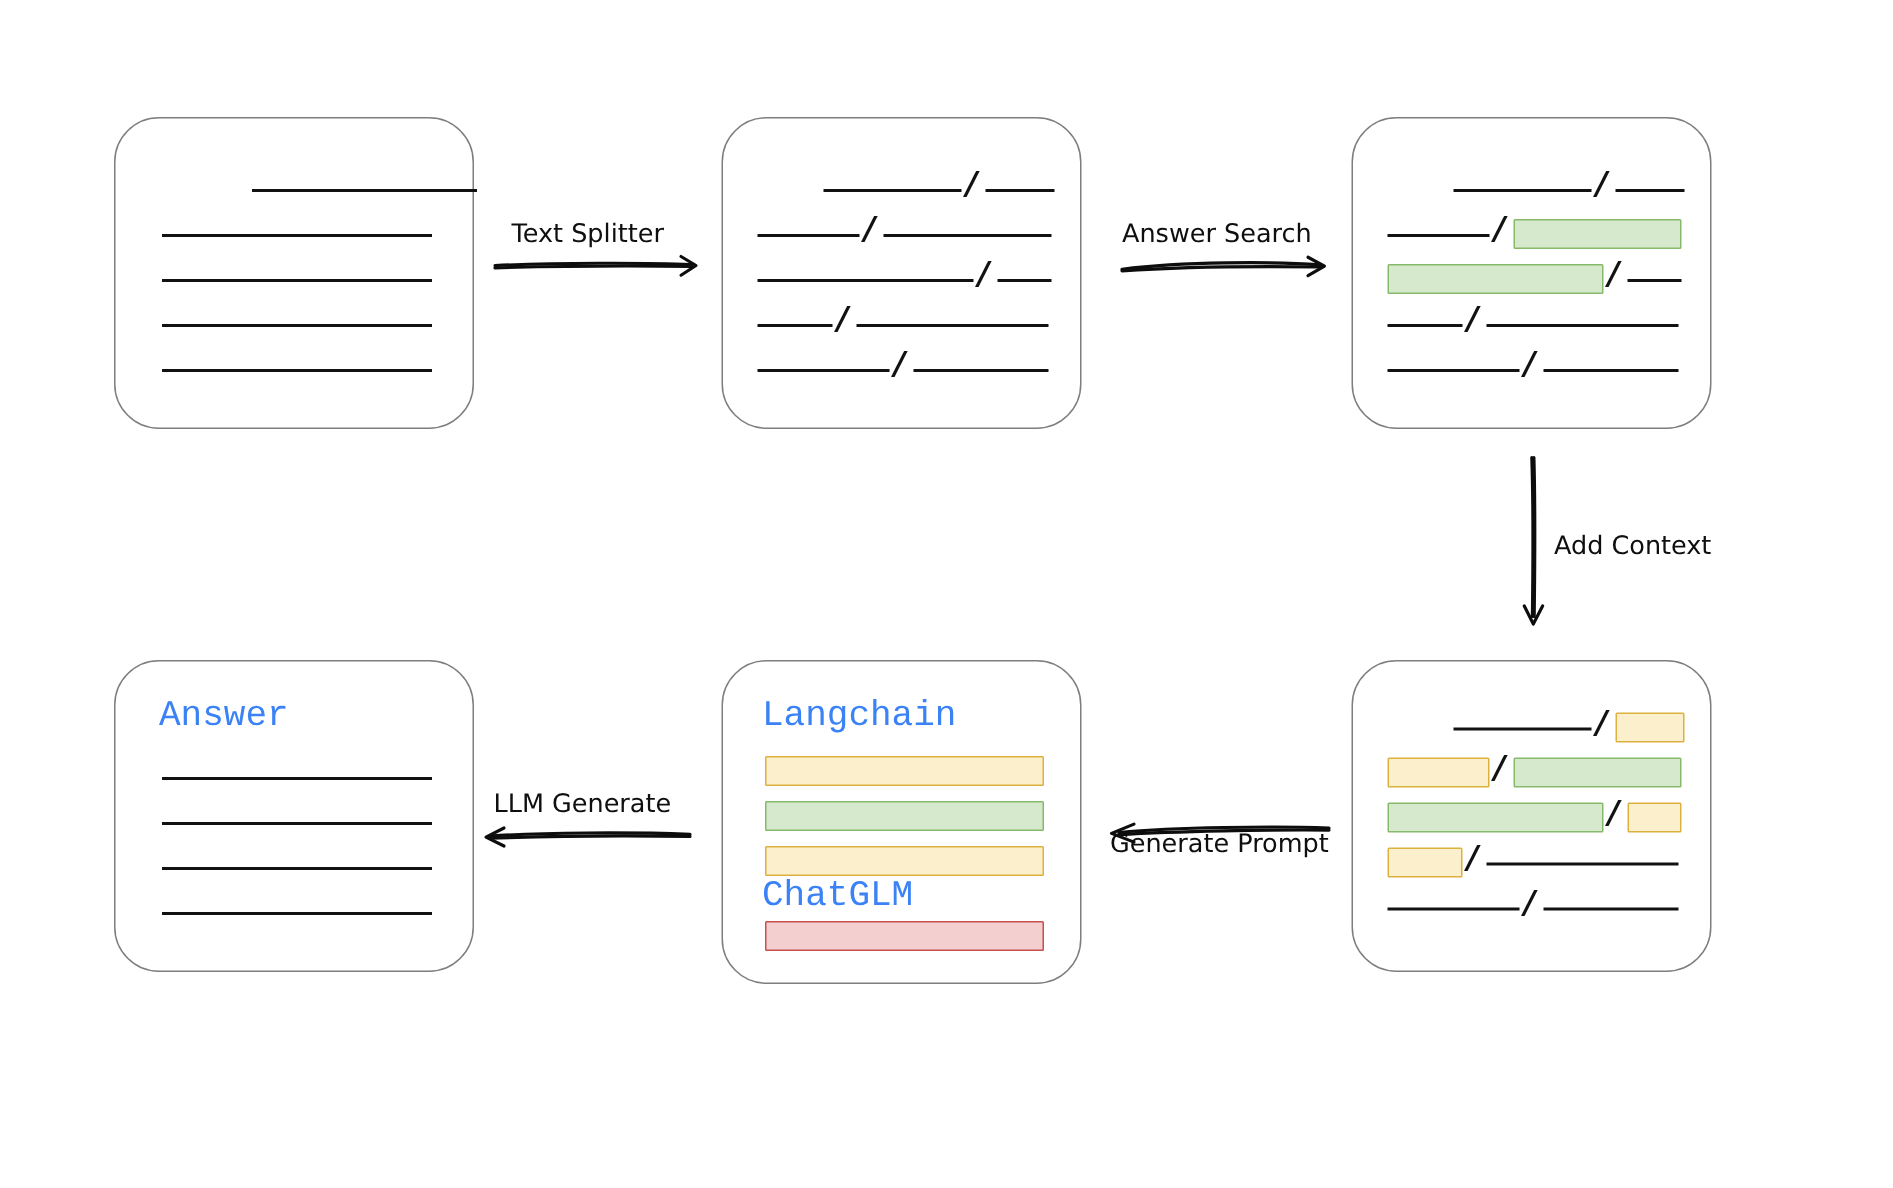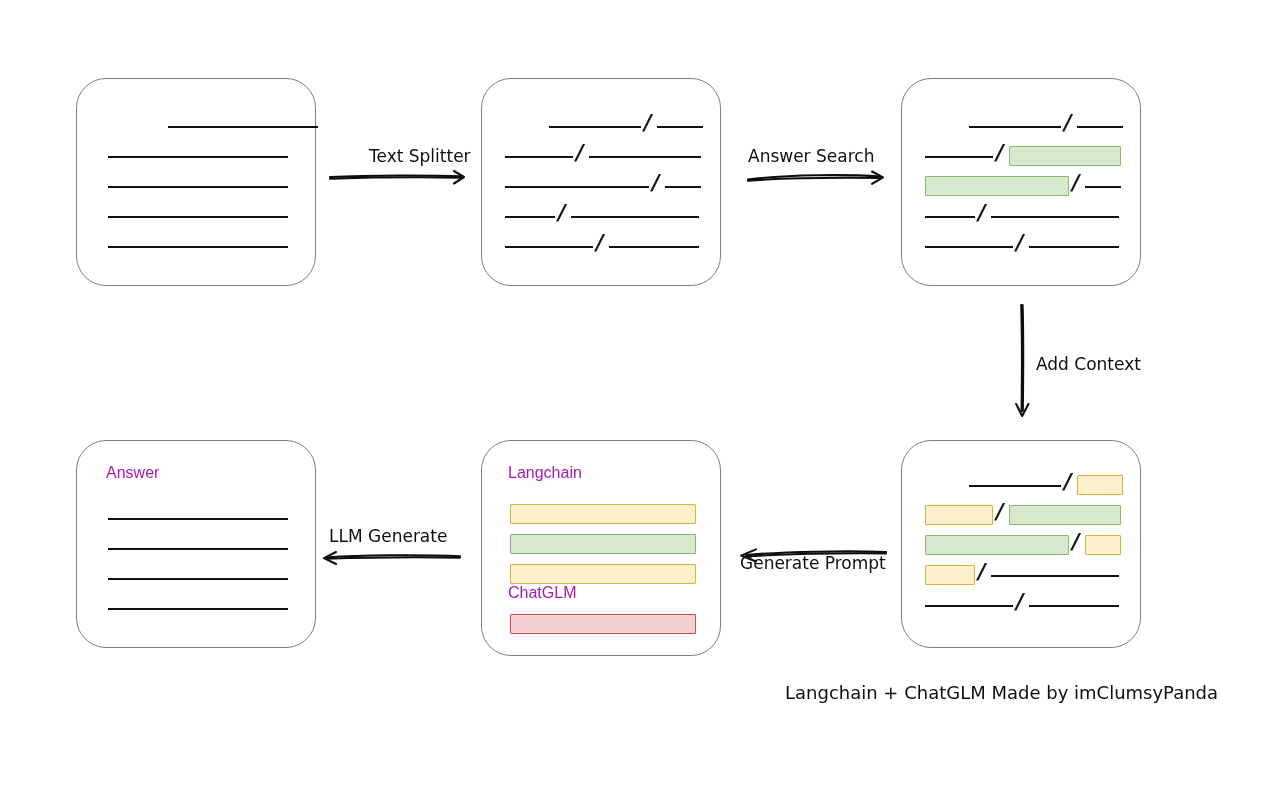--- a/index.html
+++ b/index.html
@@ -49,23 +49,23 @@
     border-width:1.6px;
     border-style:solid;
     border-radius:1px;
     transform:translateY(-50%);
   }
   .bar.green{background:#d7e9cd;border-color:#86ba6b;}
   .bar.yellow{background:#fcefcb;border-color:#ddb13f;}
   .bar.red{background:#f4cfcf;border-color:#c5504e;}
   .card-title{
     position:absolute;
-    font-family:Liberation Sans, sans-serif;
-    font-size:16px;
-    color:#a21caf;
+    font-family:Liberation Mono, monospace;
+    font-size:24px;
+    color:#3b82f6;
     white-space:nowrap;
   }
   .arrow-label{
     position:absolute;
     font-family:"DejaVu Sans","Liberation Sans",sans-serif;
     font-size:17px;
     color:#0f0f0f;
     white-space:nowrap;
   }
   .footer{
@@ -81,21 +81,21 @@
   svg.arrow polyline{fill:none;stroke:#0d0d0d;stroke-width:2.1;
                  stroke-linecap:round;stroke-linejoin:round;}
 </style>
 </head>
 <body>
 
 <div id="stage">
 
   <div class="card" id="card-source" style="left:76px;top:78px;width:240px;height:208px;"></div>
 
-  <div class="arrow-label" style="left:341px;top:146px;margin-left:28px;">Text Splitter</div>
+  <div class="arrow-label" style="left:341px;top:146px;">Text Splitter</div>
   <svg class="arrow" style="left:330px;top:168px;width:140px;height:20px;" viewBox="0 0 140 20">
     <path d="M0,9 C40,7.2 100,7.0 131,8.4"></path>
     <path d="M0,10.6 C40,9.4 100,9.2 131,9.6"></path>
     <polyline points="124,3 134,9 124,15.5"></polyline>
   </svg>
 
   <div class="card" id="card-split" style="left:481px;top:78px;width:240px;height:208px;"></div>
 
   <div class="arrow-label" style="left:748px;top:146px;">Answer Search</div>
   <svg class="arrow" style="left:748px;top:168px;width:140px;height:20px;" viewBox="0 0 140 20">
@@ -129,21 +129,20 @@
 
   <div class="arrow-label" style="left:740px;top:517px;margin-top:36px;">Generate Prompt</div>
   <svg class="arrow" style="left:738px;top:545px;width:150px;height:20px;" viewBox="0 0 150 20">
     <path d="M148,7.0 C110,5.6 45,6.6 8,10.0"></path>
     <path d="M148,8.4 C110,8.0 45,9.2 8,11.4"></path>
     <polyline points="18,4.4 3,10.6 18,16.4"></polyline>
   </svg>
 
   <div class="card" id="card-context" style="left:901px;top:440px;width:240px;height:208px;"></div>
 
-  <div class="footer" style="left:785px;top:682px;">Langchain + ChatGLM Made by imClumsyPanda</div>
 
 <div class="line" style="left: 168px; top: 126px; width: 150px;"></div>
     <div class="line" style="left: 108px; top: 156px; width: 180px;"></div>
     <div class="line" style="left: 108px; top: 186px; width: 180px;"></div>
     <div class="line" style="left: 108px; top: 216px; width: 180px;"></div>
     <div class="line" style="left: 108px; top: 246px; width: 180px;"></div>
     <div class="line" style="left: 549px; top: 126px; width: 92px;"></div>
     <div class="slash" style="left: 644px; top: 123px;">/</div>
     <div class="line" style="left: 657px; top: 126px; width: 46px;"></div>
     <div class="line" style="left: 505px; top: 156px; width: 68px;"></div>

